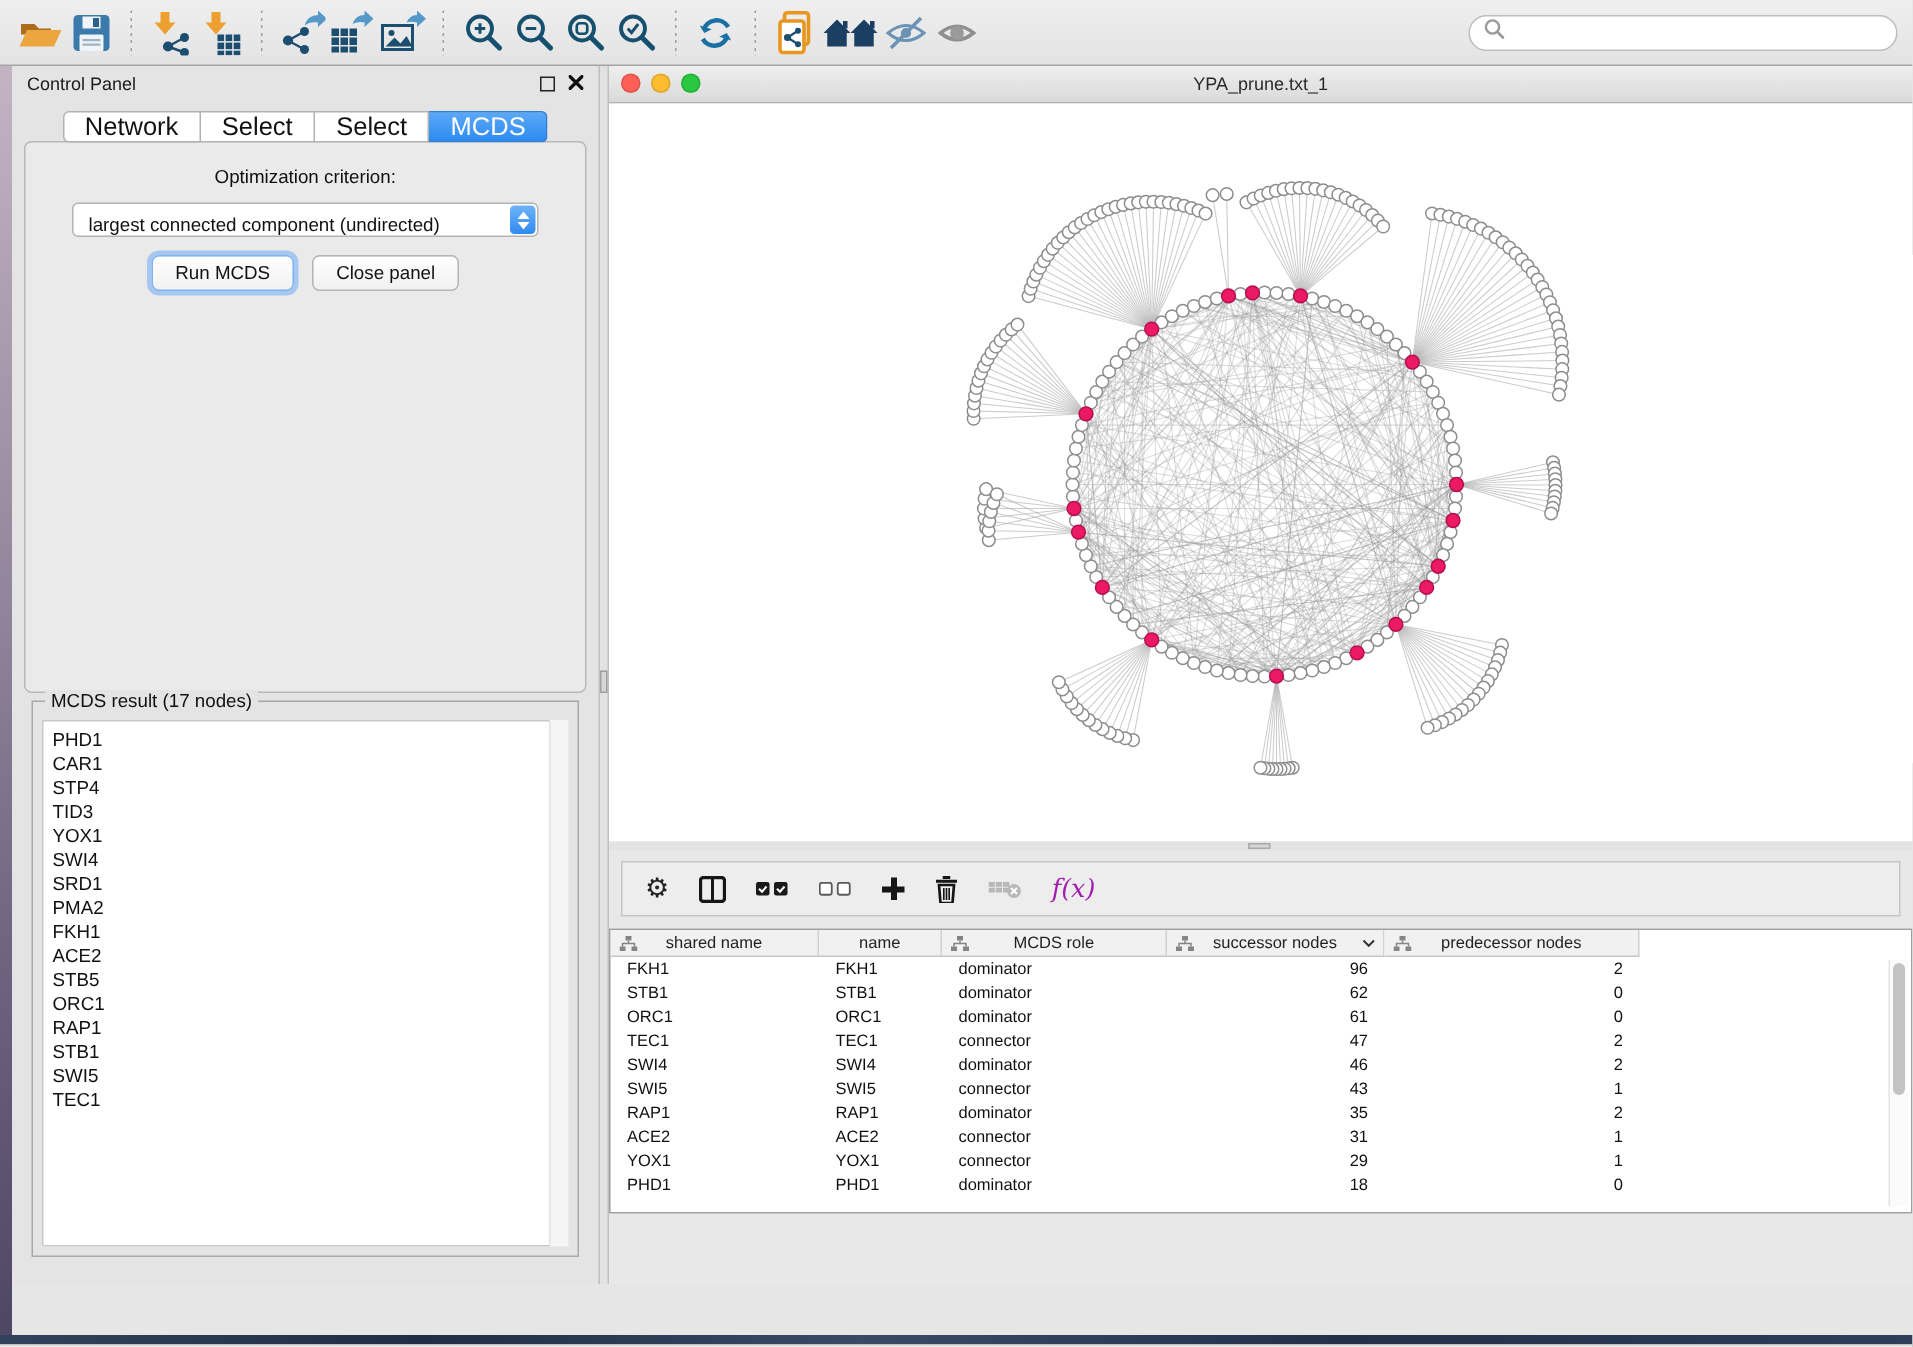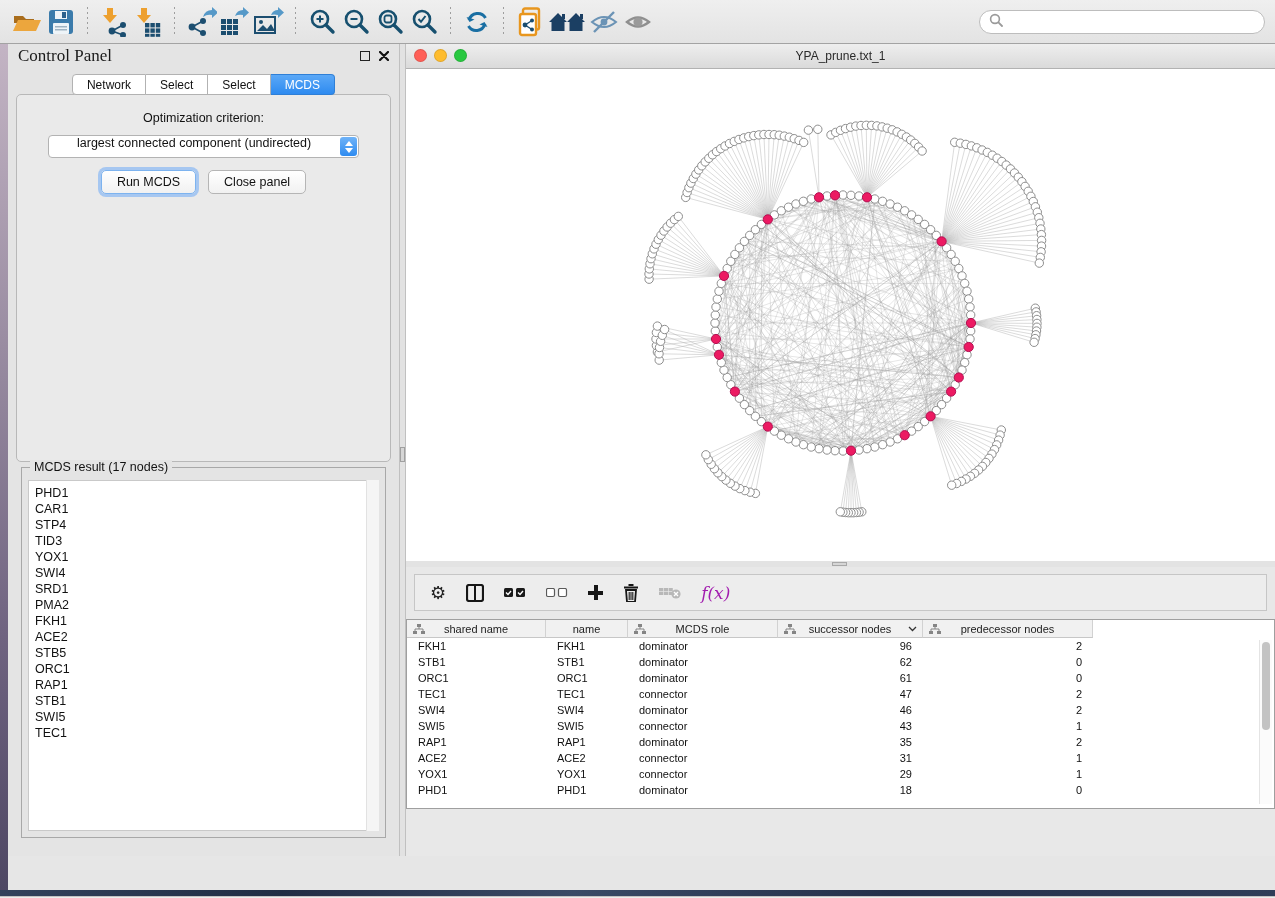--- a/index.html
+++ b/index.html
@@ -22,35 +22,35 @@
 
   
   .left-strip{left:0;top:44px;width:8px;height:846px;
     background:linear-gradient(#c3b4c4,#9a8da2 35%,#6f6380 70%,#4e4763);}
   .bottom-strip{left:0;top:890px;width:1275px;height:8px;
     background:linear-gradient(90deg,#33425c,#202d44 22%,#3a4a66 45%,#24304a 70%,#2f3d58);}
 
   
   .control-panel{left:8px;top:44px;width:391px;height:812px;background:#e4e4e4;}
   .panel-header{height:24px;display:flex;align-items:center;padding:0 10px;}
-  .panel-title{font-size:17px;color:#1a1a1a;font-family:Liberation Serif, serif;}
+  .panel-title{font-size:12px;color:#1a1a1a;}
   .win-icons{margin-left:auto;display:flex;gap:9px;align-items:center;}
   .float-icon{width:8px;height:8px;border:1.5px solid #222;display:inline-block;}
   .cp-tabs{display:flex;justify-content:center;position:relative;z-index:2;margin-top:6px;}
   .ctab{height:19px;padding:0 14px;background:#fff;border:1px solid #b2b2b2;border-left:none;
-    font-size:12px;display:flex;align-items:center;color:#111;}
+    font-size:17px;display:flex;align-items:center;color:#111;}
   .ctab:first-child{border-left:1px solid #b2b2b2;border-radius:4px 0 0 4px;}
   .ctab:last-child{border-radius:0 4px 4px 0;}
   .ctab.sel{background:linear-gradient(#5ba8f7,#2e8bf0);color:#fff;border-color:#2f7fd6;}
   .cp-box{margin:-1px 8px 0;height:368px;box-sizing:border-box;border:1px solid #b8b8b8;
     border-radius:5px;background:#eaeaea;}
   .opt-label{text-align:center;margin-top:16px;font-size:12.5px;color:#111;}
   .dropdown{margin:10px auto 0;width:311px;height:23px;box-sizing:border-box;background:#fff;
-    border:1px solid #b3b3b3;border-radius:4px;display:flex;align-items:flex-start;position:relative;
-    font-size:12.5px;padding-left:28px;color:#111;}
+    border:1px solid #b3b3b3;border-radius:4px;display:flex;align-items:flex-end;position:relative;
+    font-size:12.5px;padding-left:10px;color:#111;}
   .dd-stepper{position:absolute;right:1px;top:1px;bottom:1px;width:17px;border-radius:3px;
     background:linear-gradient(#6fb3f8,#2e8bf0);display:flex;flex-direction:column;
     align-items:center;justify-content:center;gap:2px;}
   .btn-row{display:flex;justify-content:center;gap:12px;margin-top:12px;}
   .btn{height:22px;padding:0 15px;background:linear-gradient(#ffffff,#f1f1f1);
     border:1px solid #b5b5b5;border-radius:5px;font-size:12.5px;display:flex;align-items:center;color:#111;}
   .btn.focus{box-shadow:0 0 0 3px rgba(110,170,245,.55);border-color:#7db3ef;}
   .result-group{margin:5px 13px 0;height:371px;box-sizing:border-box;border:1px solid #a8a8a8;
     position:relative;}
   .rg-label{position:absolute;top:-8px;left:8px;background:#e4e4e4;padding:0 4px;font-size:12.5px;color:#111;}

